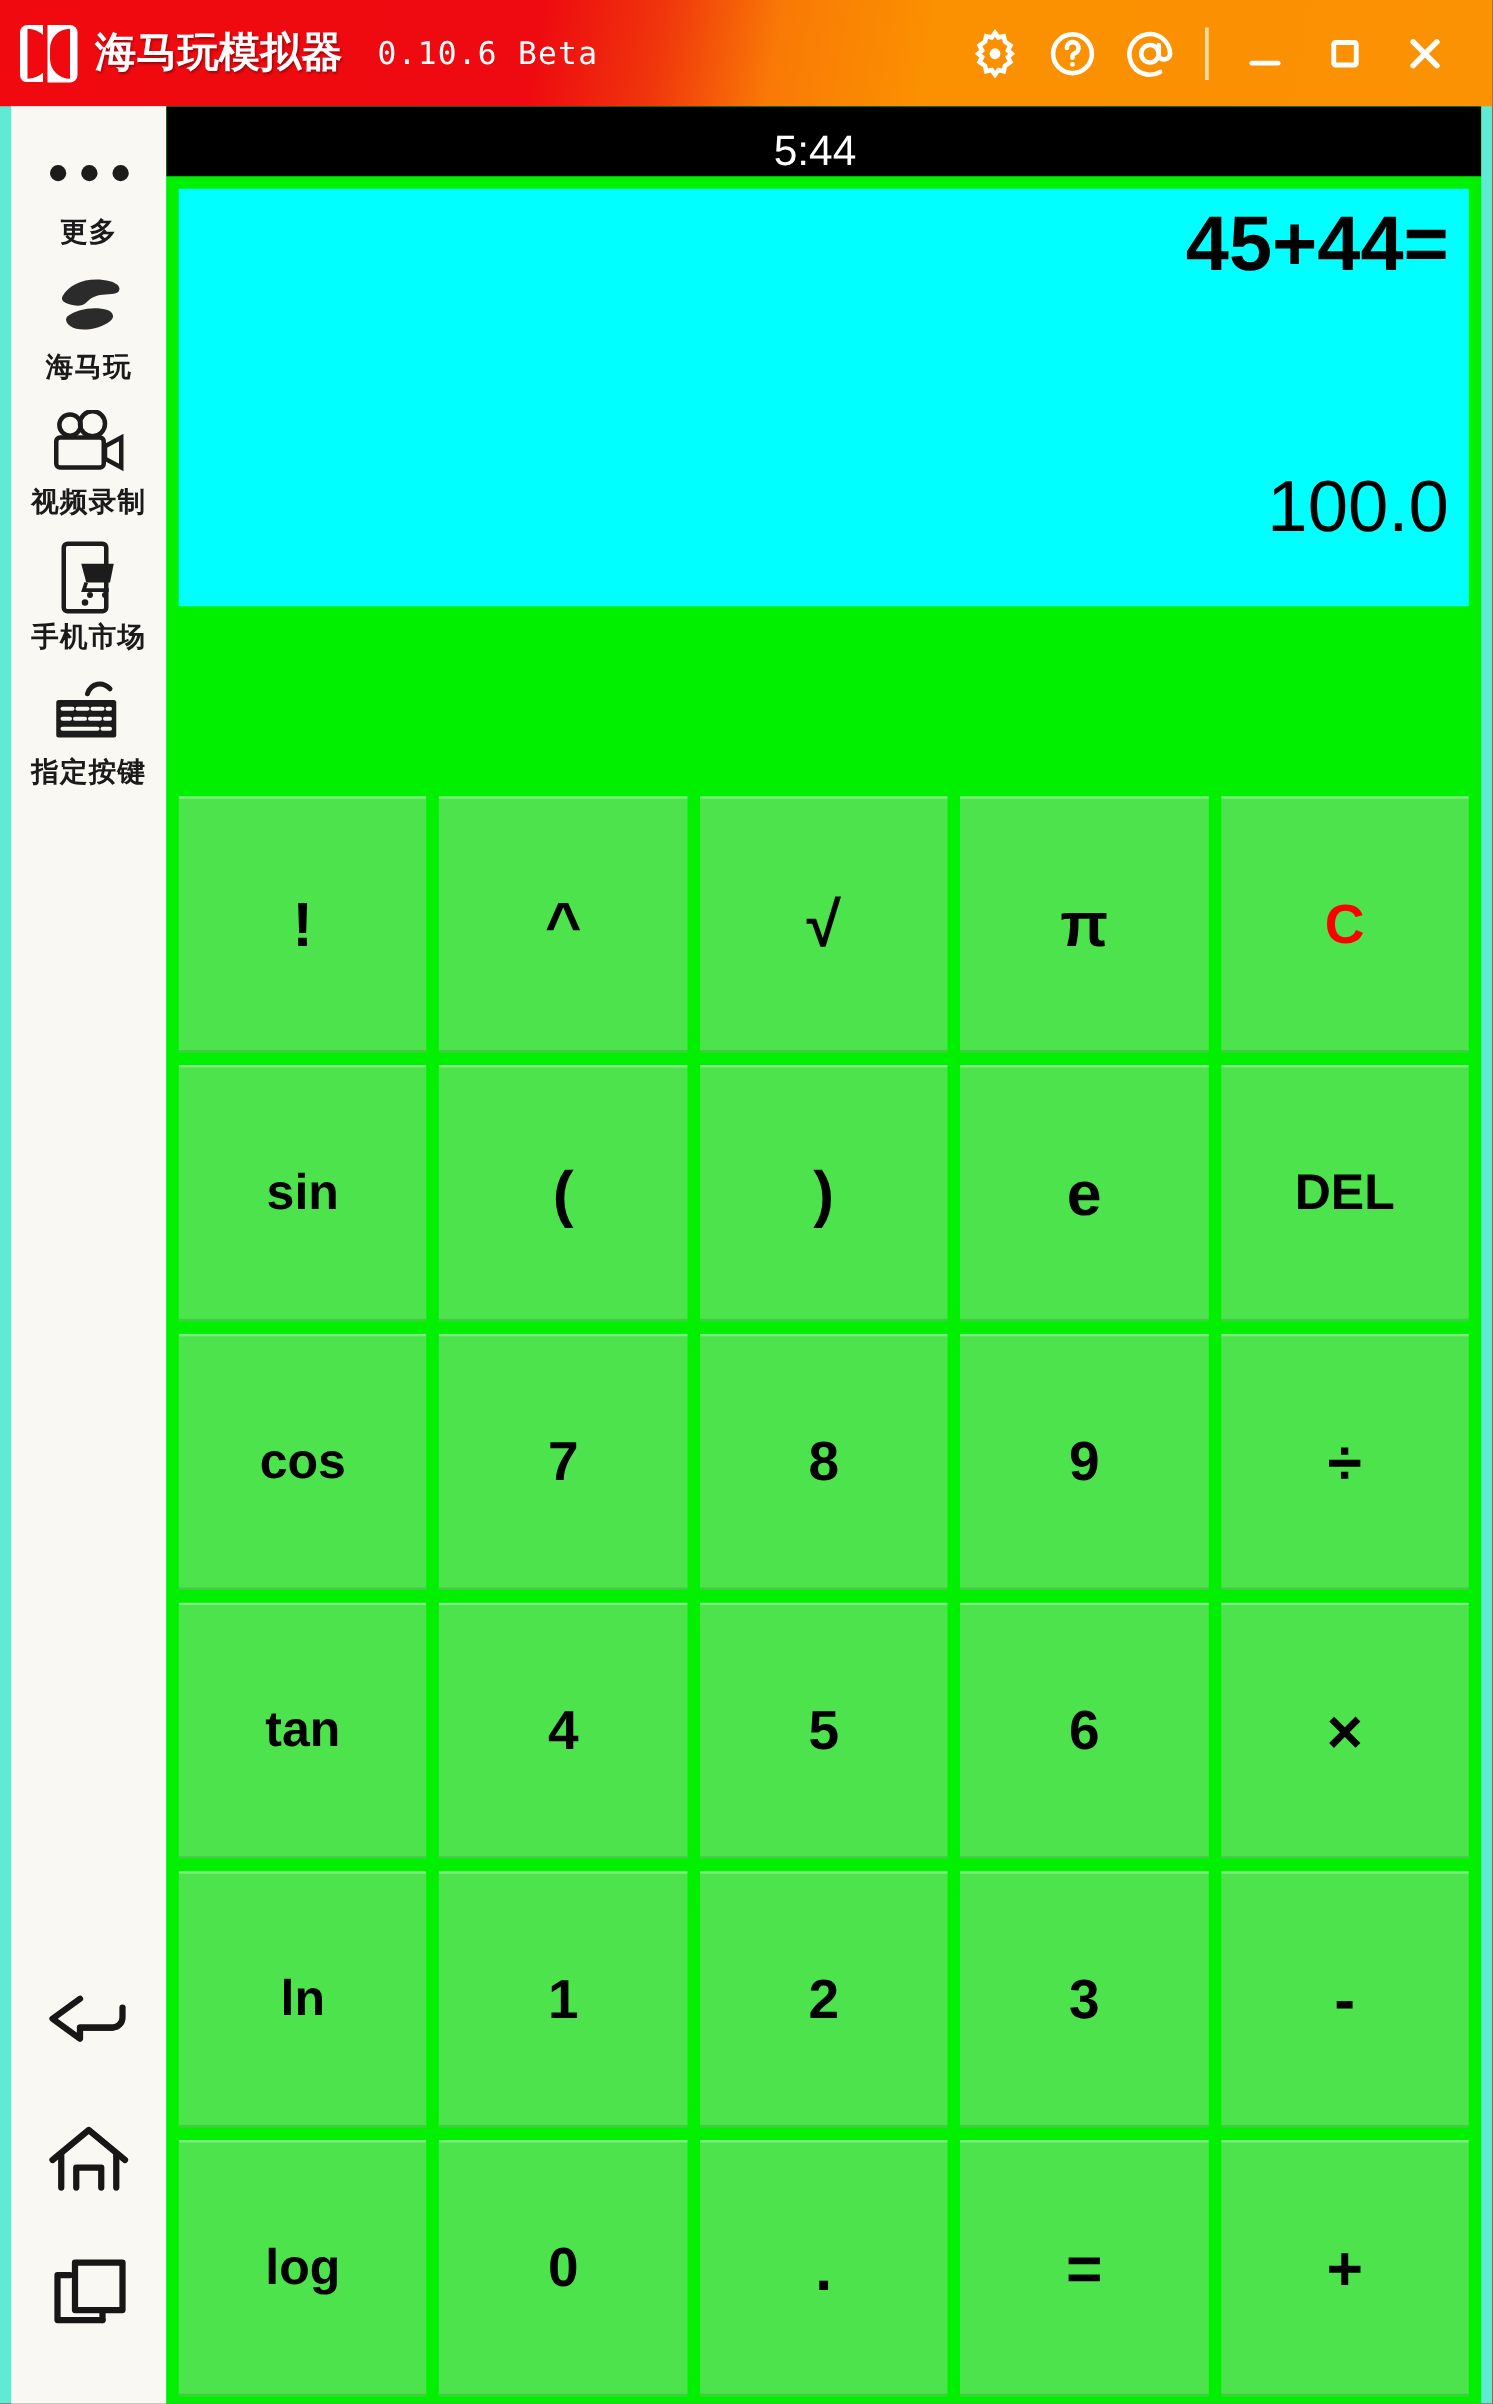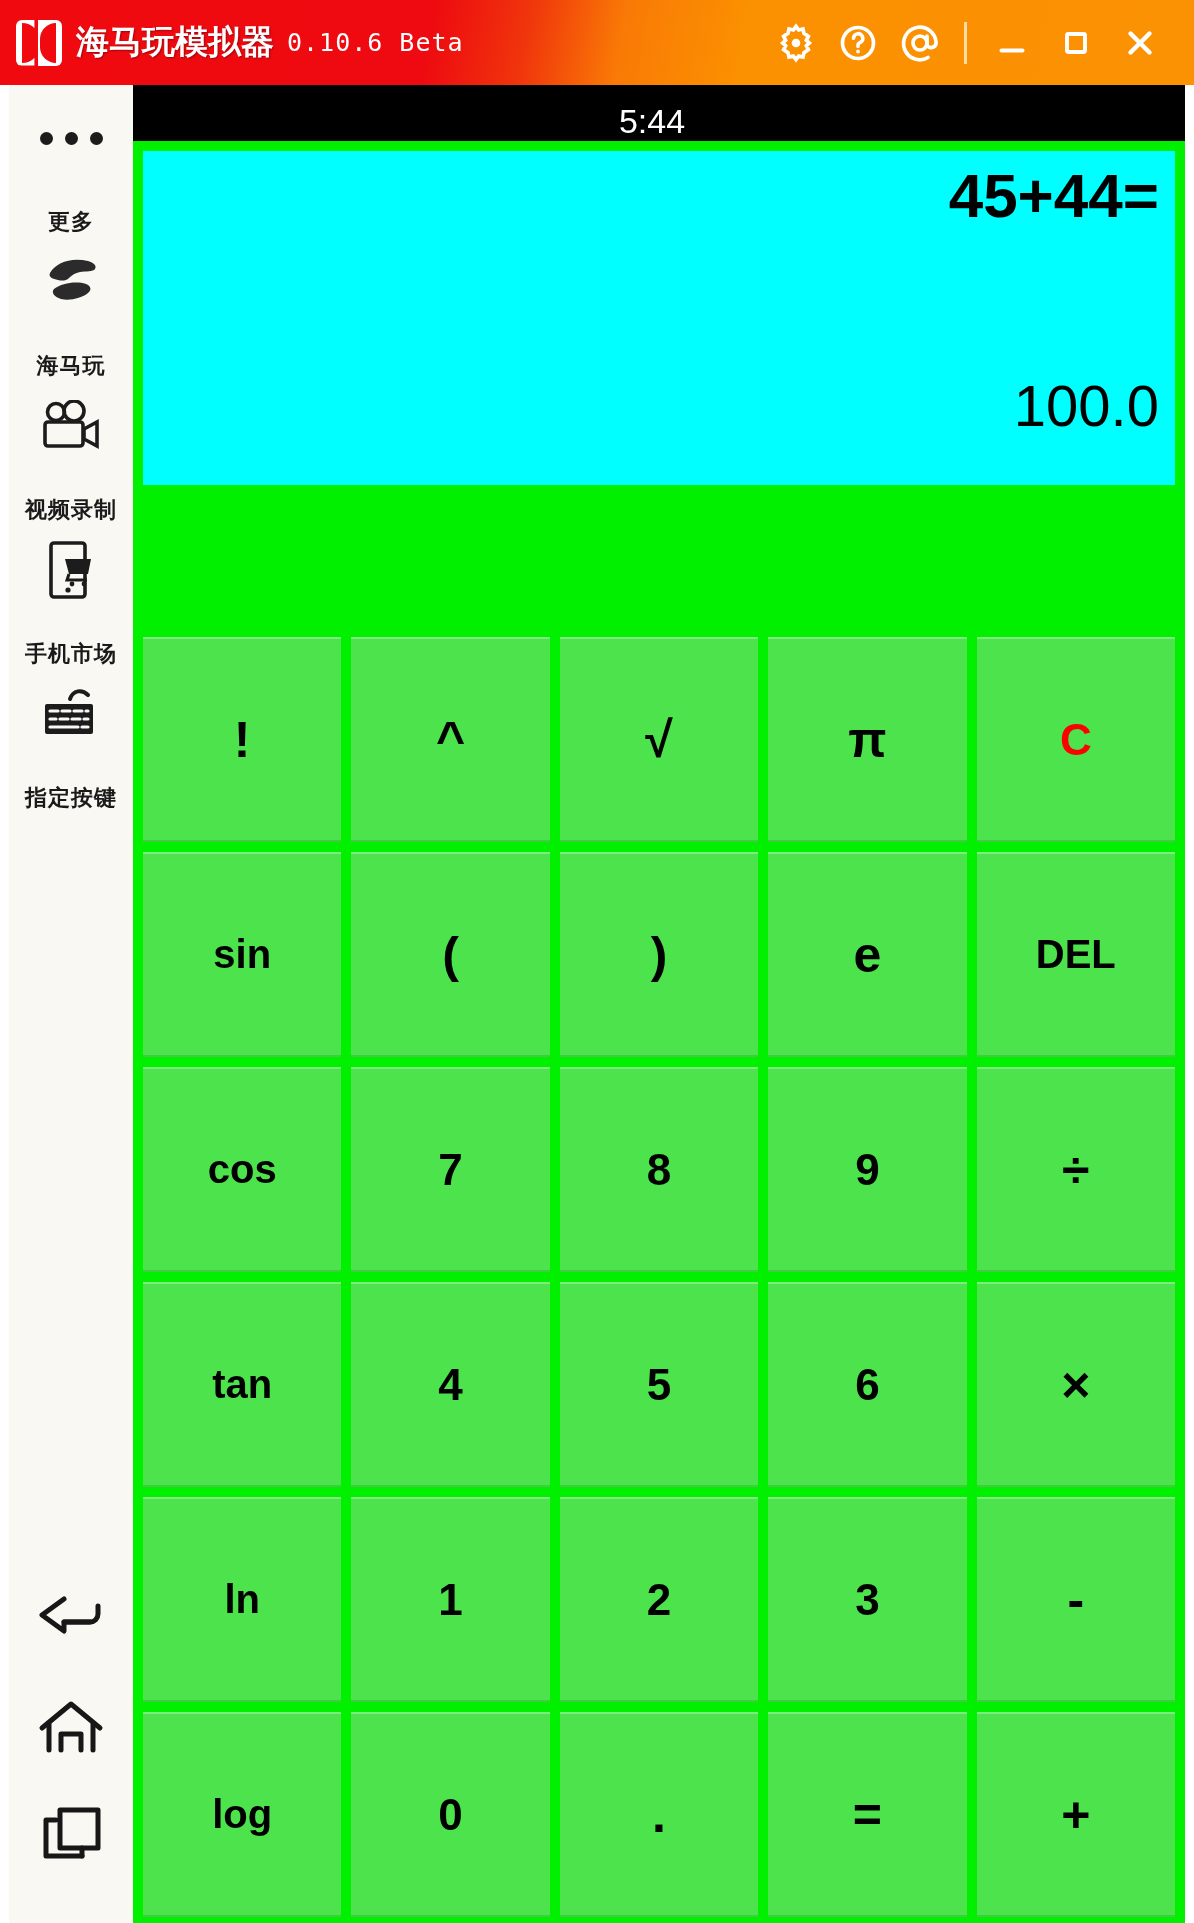--- a/index.html
+++ b/index.html
@@ -6,21 +6,21 @@
   html, body {
     width: 1194px; height: 1923px;
     background: #d8000c;
     font-family: "Liberation Sans", sans-serif;
     overflow: hidden;
   }
 
   #app {
     position: relative;
     width: 1194px; height: 1923px;
-    background: #ffffff;
+    background: #5eead4;
   }
 
   
   .titlebar {
     position: absolute; left: 0; top: 0;
     width: 1194px; height: 85px;
     background: linear-gradient(100deg,
         #f00a10 0%, #ee0a10 36%, #f0350c 44%,
         #f97a06 52%, #fb9000 62%, #fb9204 100%);
     display: flex; align-items: center;
@@ -55,21 +55,21 @@
     border-radius: 18px 0 0 18px;
   }
   .tb-title {
     margin-left: 14px;
     color: #ffffff;
     font-size: 33px; font-weight: bold;
     white-space: nowrap;
     text-shadow: 1px 1px 2px rgba(0,0,0,.35);
   }
   .tb-version {
-    margin-left: 13px;
+    margin-left: 28px;
     color: #ffffff;
     font-family: "DejaVu Sans Mono", monospace;
     font-size: 25px; letter-spacing: 1px;
     white-space: nowrap;
   }
   .tb-right {
     margin-left: auto; margin-right: 22px;
     display: flex; align-items: center; gap: 0;
   }
   .tb-icon {
@@ -96,21 +96,20 @@
     background: #faf8f3;
     display: flex; flex-direction: column;
     align-items: center;
     padding-top: 22px;
   }
   .sb-item {
     width: 124px;
     display: flex; flex-direction: column;
     align-items: center;
     margin-bottom: 14px;
-    gap: 36px;
   }
   .sb-icon {
     height: 62px; display: flex;
     align-items: center; justify-content: center;
     color: #1c1c1c;
   }
   .sb-label {
     font-size: 22px; color: #1a1a1a;
     font-weight: bold;
     letter-spacing: 1px;

